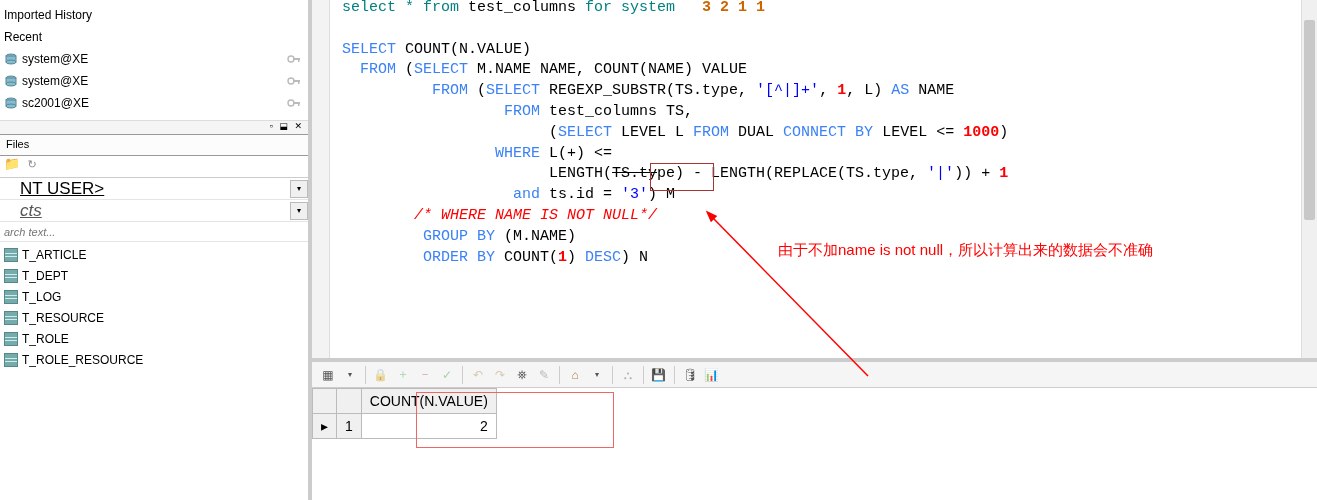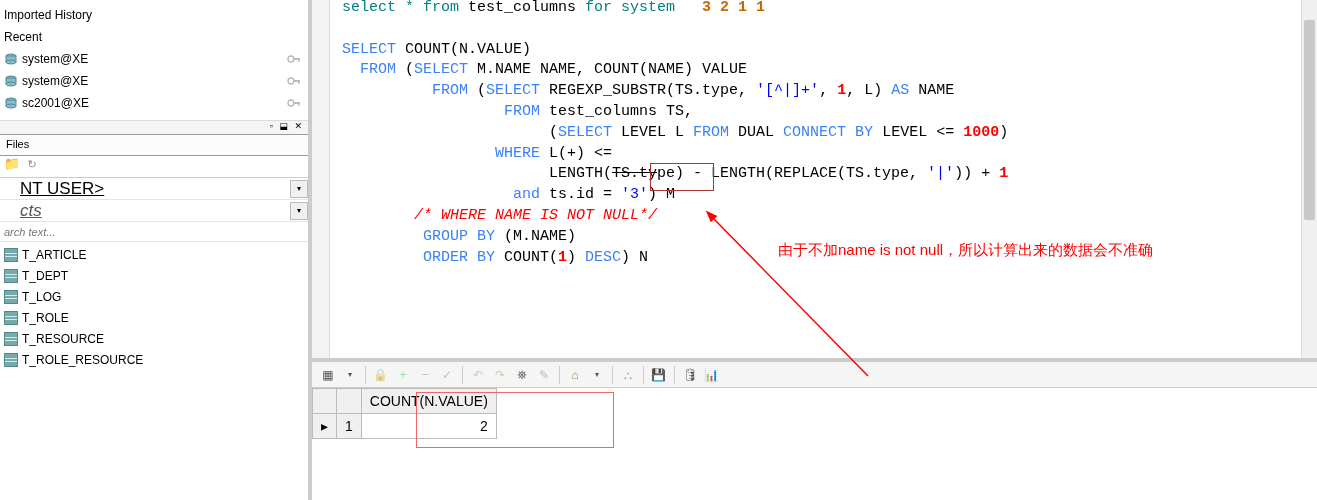--- a/index.html
+++ b/index.html
@@ -312,25 +312,25 @@
     <div class="table-item">
         <span class="table-icon"></span>
         <span>T_DEPT</span>
       </div>
     <div class="table-item">
         <span class="table-icon"></span>
         <span>T_LOG</span>
       </div>
     <div class="table-item">
         <span class="table-icon"></span>
+        <span>T_RESOURCE</span>
+      </div>
+    <div class="table-item">
+        <span class="table-icon"></span>
         <span>T_ROLE</span>
-      </div>
-    <div class="table-item">
-        <span class="table-icon"></span>
-        <span>T_RESOURCE</span>
       </div>
     <div class="table-item">
         <span class="table-icon"></span>
         <span>T_ROLE_RESOURCE</span>
       </div>
   </div>
 </div>
 
 <div class="right-pane">
   <div class="sql-editor">

